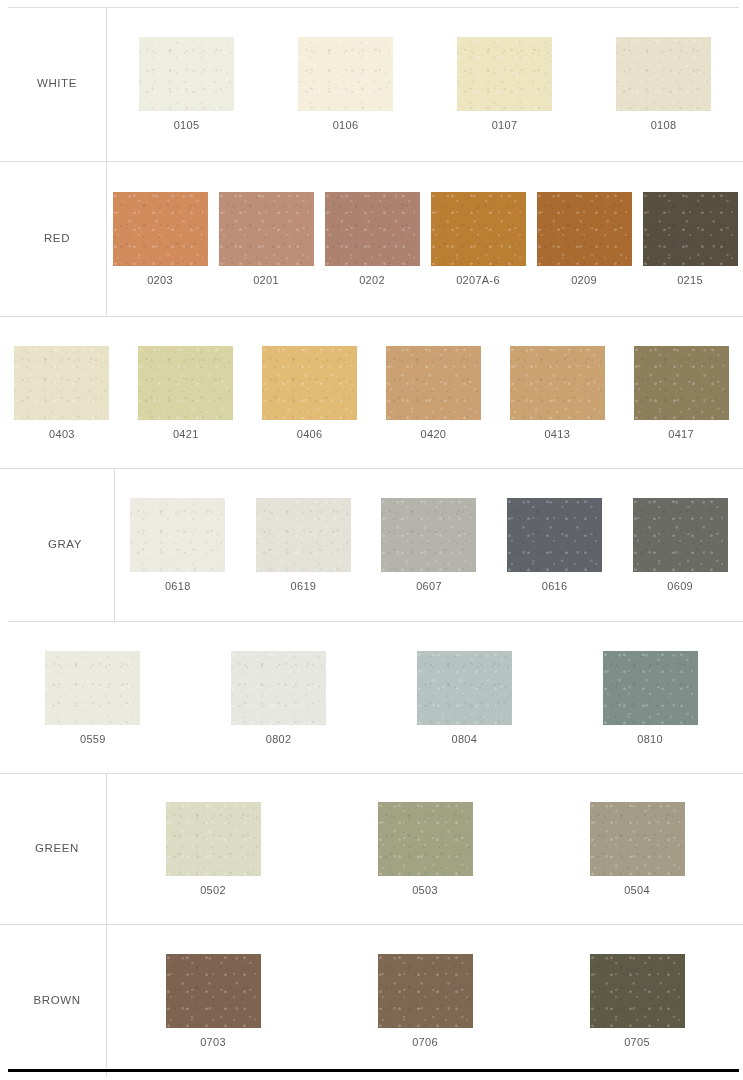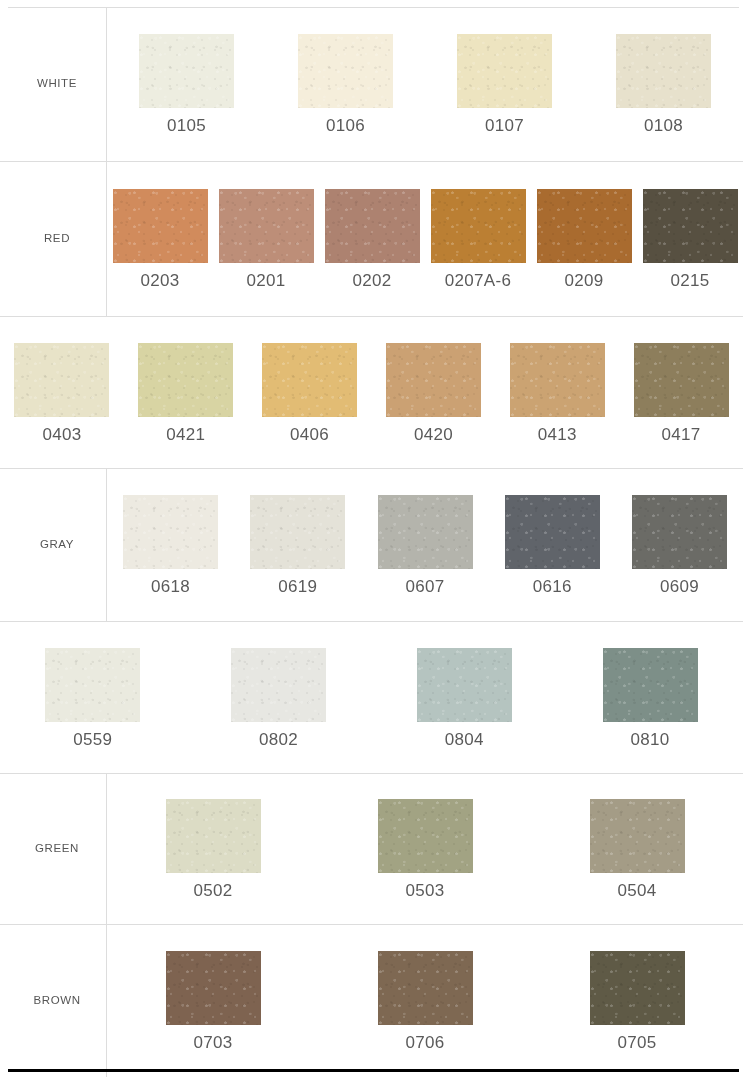--- a/index.html
+++ b/index.html
@@ -110,32 +110,32 @@
       radial-gradient(circle at 24% 86%, rgba(255,255,255,0.38) 0 0.9px, transparent 1.4px),
       radial-gradient(circle at 52% 41%, rgba(0,0,0,0.10) 0 0.8px, transparent 1.3px),
       radial-gradient(circle at 91% 33%, rgba(255,255,255,0.40) 0 1.0px, transparent 1.5px),
       radial-gradient(circle at 7% 55%, rgba(0,0,0,0.12) 0 0.9px, transparent 1.4px);
     background-size: 19px 17px, 23px 21px, 27px 25px, 17px 19px, 21px 23px, 25px 15px, 29px 27px, 15px 29px;
     pointer-events: none;
   }
 
   .swatch-code {
     margin-top: 9px;
-    font-size: 17px;
+    font-size: 11px;
     color: #5a5a5a;
     letter-spacing: 0.3px;
     line-height: 1;
     white-space: nowrap;
   }
 
   
   .row-white  { height: 155px; }
   .row-red    { height: 155px; }
   .row-yellow { height: 152px; }
-  .row-gray   { height: 153px; }
+  .row-gray   { height: 153px; margin-left: 8px; }
   .row-blue   { height: 152px; }
   .row-green  { height: 151px; }
   .row-brown  { height: 152px; }
 </style>
 </head>
 <body>
 
 <div id="swatch-chart">
 
   <div class="chart-row row-white">

